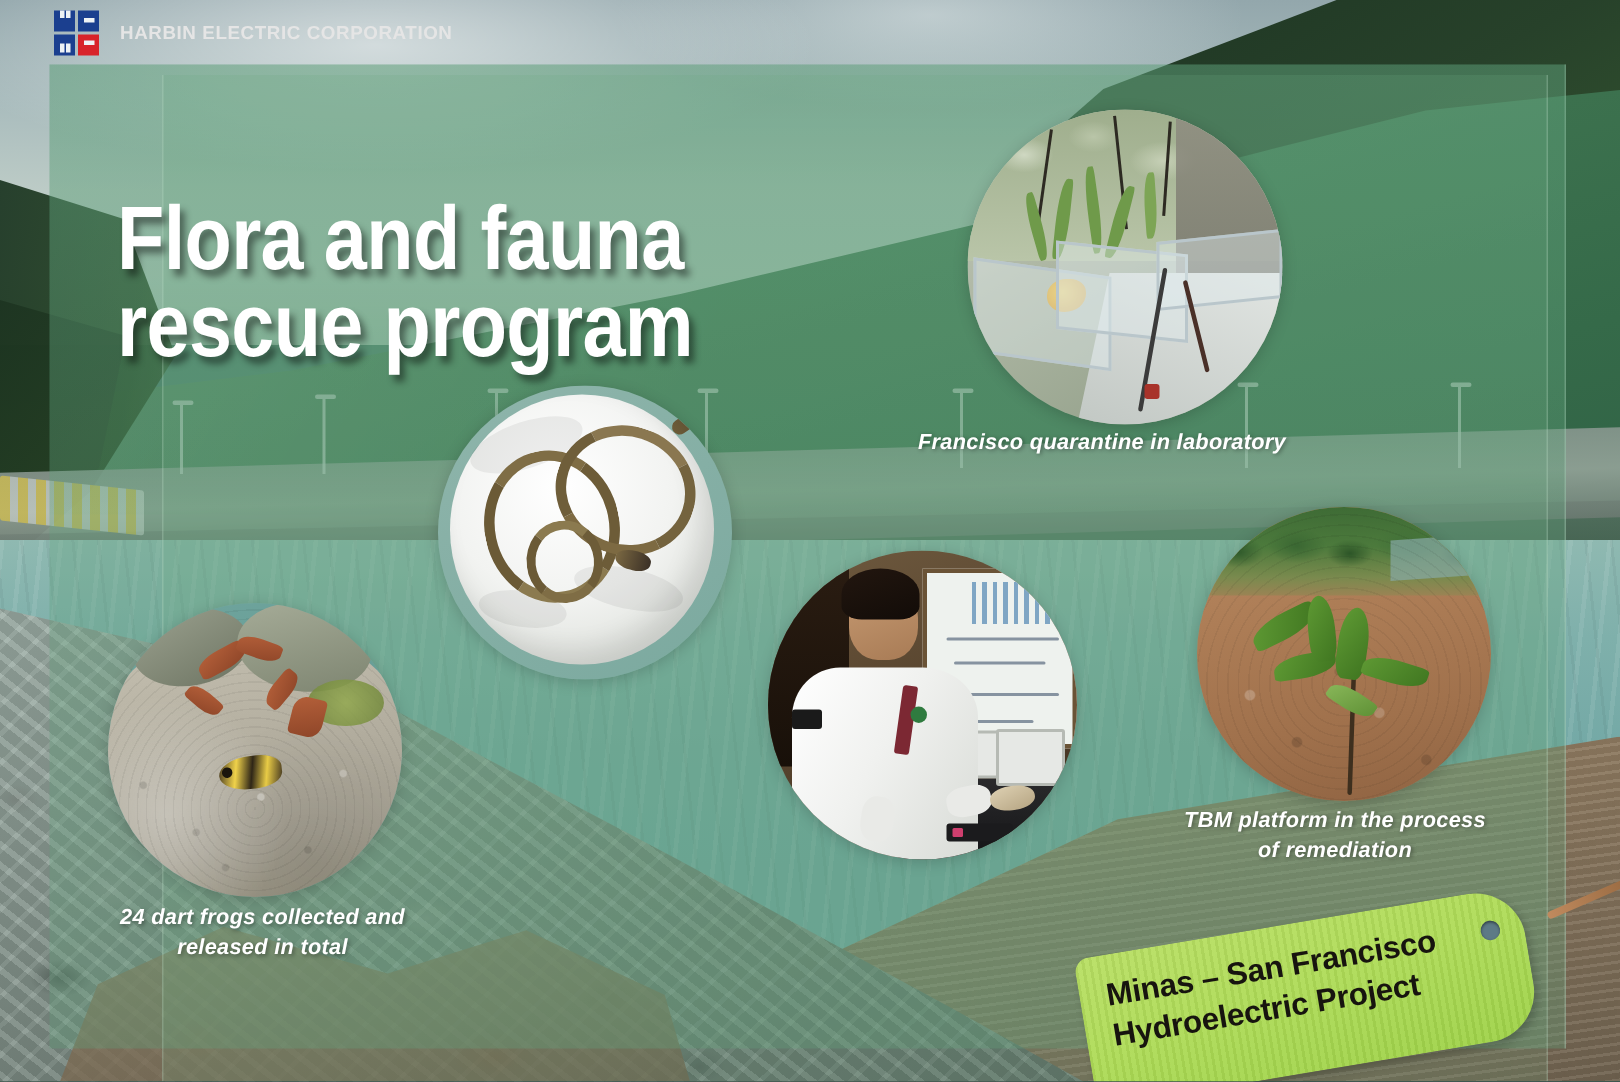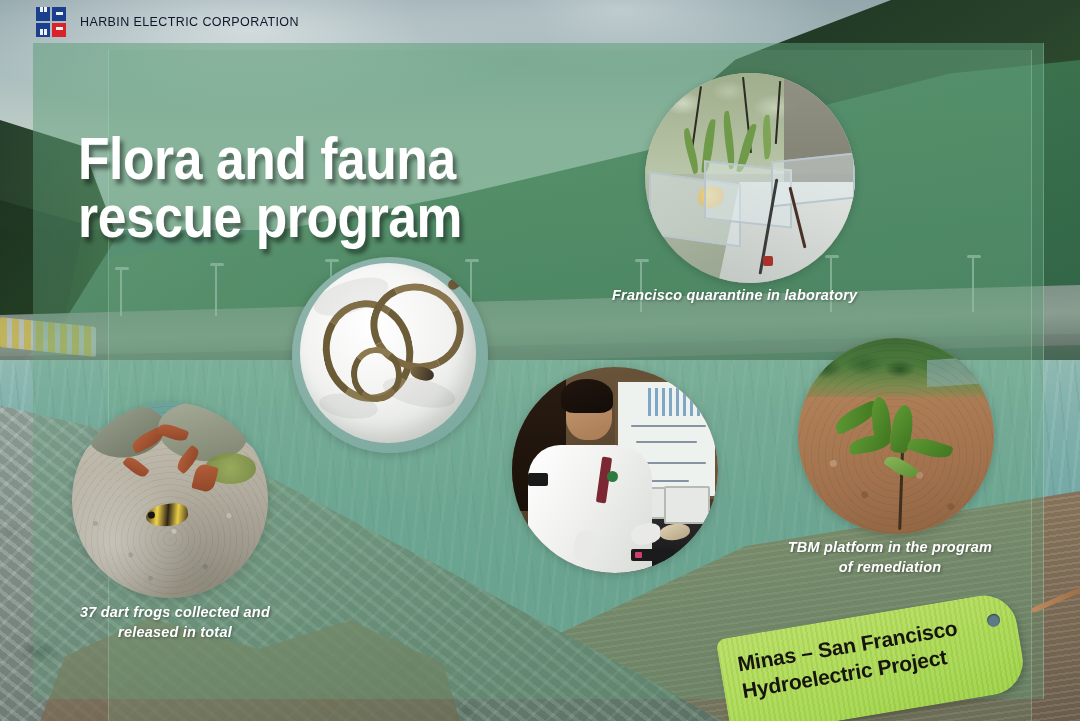--- a/index.html
+++ b/index.html
@@ -164,21 +164,21 @@
   .lg2{background:#1b3f8f;}
   .lg3{background:#1b3f8f;}
   .lg4{background:#d8232a;}
   .lg1:after,.lg2:after,.lg3:after,.lg4:after{
     content:"";position:absolute;background:#eef2f5;}
   
   .lg1:after{left:4px;top:0;width:3px;height:5px;box-shadow:4px 0 0 #eef2f5;}
   .lg2:after{left:4px;top:5px;width:7px;height:3px;}
   .lg3:after{left:4px;top:6px;width:3px;height:6px;box-shadow:4px 0 0 #eef2f5;}
   .lg4:after{left:4px;top:4px;width:7px;height:3px;}
-  .brand{margin-left:14px;font-size:12.5px;font-weight:normal;letter-spacing:.4px;color:#0f172a;}
+  .brand{margin-left:14px;font-size:12.5px;font-weight:bold;letter-spacing:.4px;color:#e5e5e5;}
 
   
   .title{
     position:absolute;left:78px;top:90px;z-index:26;
     color:#ffffff;
     font-family:"Liberation Sans", sans-serif;
     font-weight:bold;
     font-size:60px;
     line-height:.97;
     letter-spacing:-0.5px;
@@ -477,21 +477,21 @@
       <div class="leaf-d ld2"></div>
       <div class="leaf-d ld3"></div>
       <div class="leaf-d ld4"></div>
       <div class="leaf-d ld5"></div>
       <div class="dartfrog">
         <span class="body"></span>
         <span class="eye"></span>
       </div>
     </div>
   </div>
-  <div class="cap" id="cap-frog">37 dart frogs collected and
+  <div class="cap" id="cap-frog">24 dart frogs collected and
 released in total</div>
 
   <div class="circle" id="c-vet">
     <div class="inner">
       <div class="vet-bg"></div>
       <div class="vet-door"></div>
       <div class="vet-board"></div>
       <div class="vet-chart"></div>
       <div class="vet-scribble vs1"></div>
       <div class="vet-scribble vs2"></div>
@@ -522,21 +522,21 @@
       <div class="seed-soil-tex"></div>
       <div class="seed-stem"></div>
       <div class="sleaf sl1"></div>
       <div class="sleaf sl2"></div>
       <div class="sleaf sl3"></div>
       <div class="sleaf sl4"></div>
       <div class="sleaf sl5"></div>
       <div class="sleaf sl6"></div>
     </div>
   </div>
-  <div class="cap" id="cap-seed">TBM platform in the program
+  <div class="cap" id="cap-seed">TBM platform in the process
 of remediation</div>
 
   <div class="tag-wrap">
     <div class="tag-string"></div>
     <div class="tag">
       <div class="tag-hole"></div>
       <div class="tag-text">Minas – San Francisco
 Hydroelectric Project</div>
     </div>
   </div>

